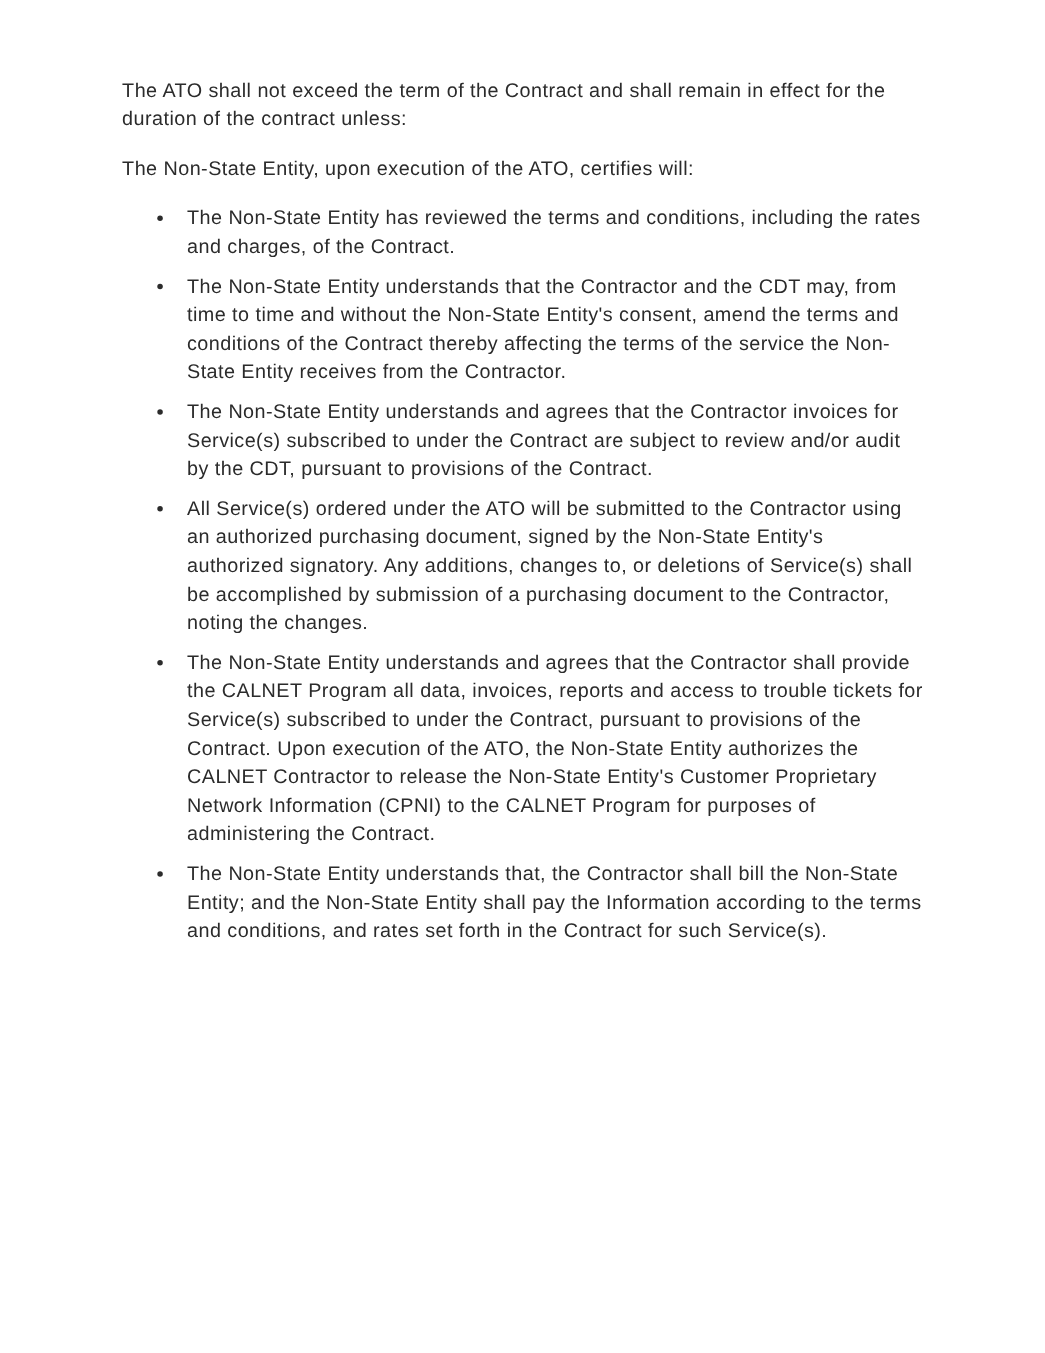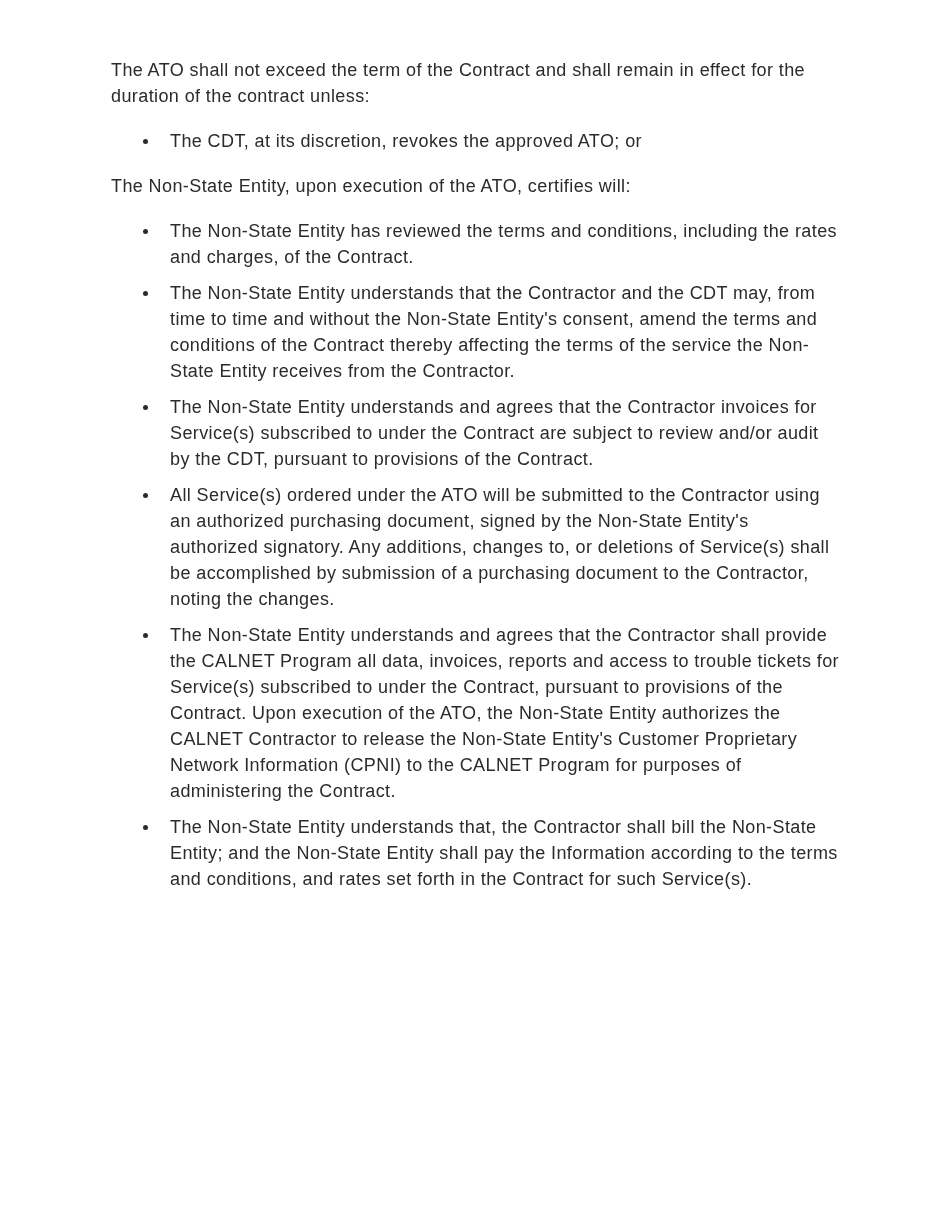--- a/index.html
+++ b/index.html
@@ -12,20 +12,21 @@
     background: #ffffff;
     font-family: "Liberation Sans", "DejaVu Sans", sans-serif;
     color: #2b2b2b;
     -webkit-font-smoothing: antialiased;
   }
   .page {
     box-sizing: border-box;
     width: 950px;
     height: 990px;
     padding: 57px 111px 0 111px;
+    margin-top: 12px;
   }
   .doc-text {
     font-size: 18px;
     line-height: 26px;
     letter-spacing: 0.4px;
   }
   p.para {
     margin: 0 0 19px 0;
   }
   ul.list {
@@ -57,24 +58,20 @@
   }
 </style>
 </head>
 <body>
 
 <div class="page doc-text">
 
   <p class="para">The ATO shall not exceed the term of the Contract and shall remain in effect for the duration of the contract unless:</p>
 
   <ul class="list list-loose">
-    <li>
-      <span class="bullet"></span>
-      <span class="li-text">The CDT, at its discretion, revokes the approved ATO; or</span>
-    </li>
   </ul>
 
   <p class="para">The Non-State Entity, upon execution of the ATO, certifies will:</p>
 
   <ul class="list list-tight">
     <li>
       <span class="bullet"></span>
       <span class="li-text">The Non-State Entity has reviewed the terms and conditions, including the rates and charges, of the Contract.</span>
     </li>
     <li>

